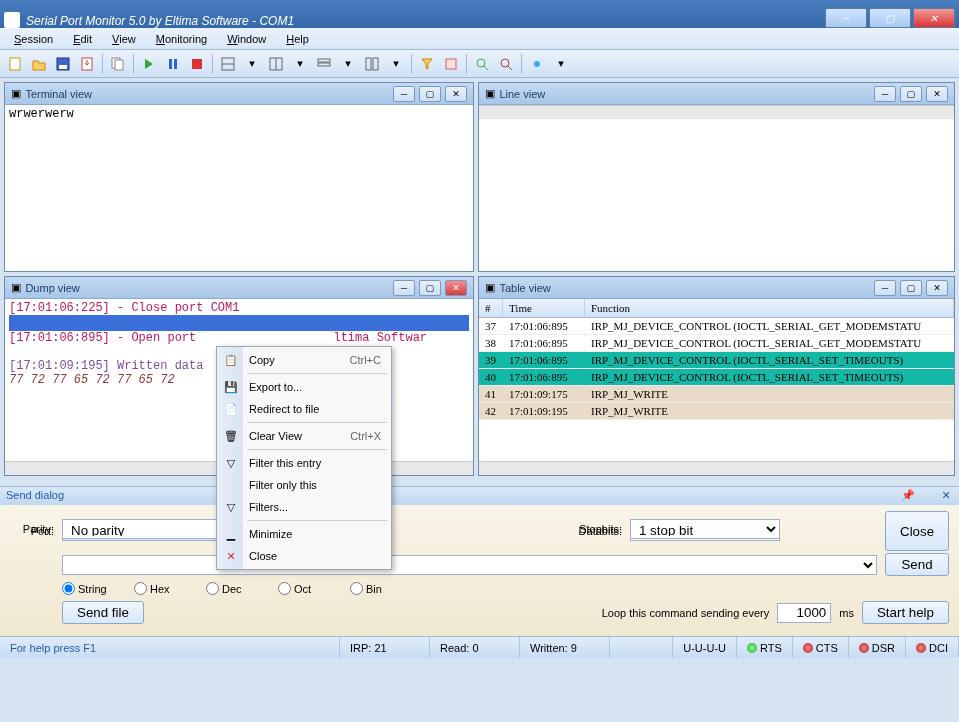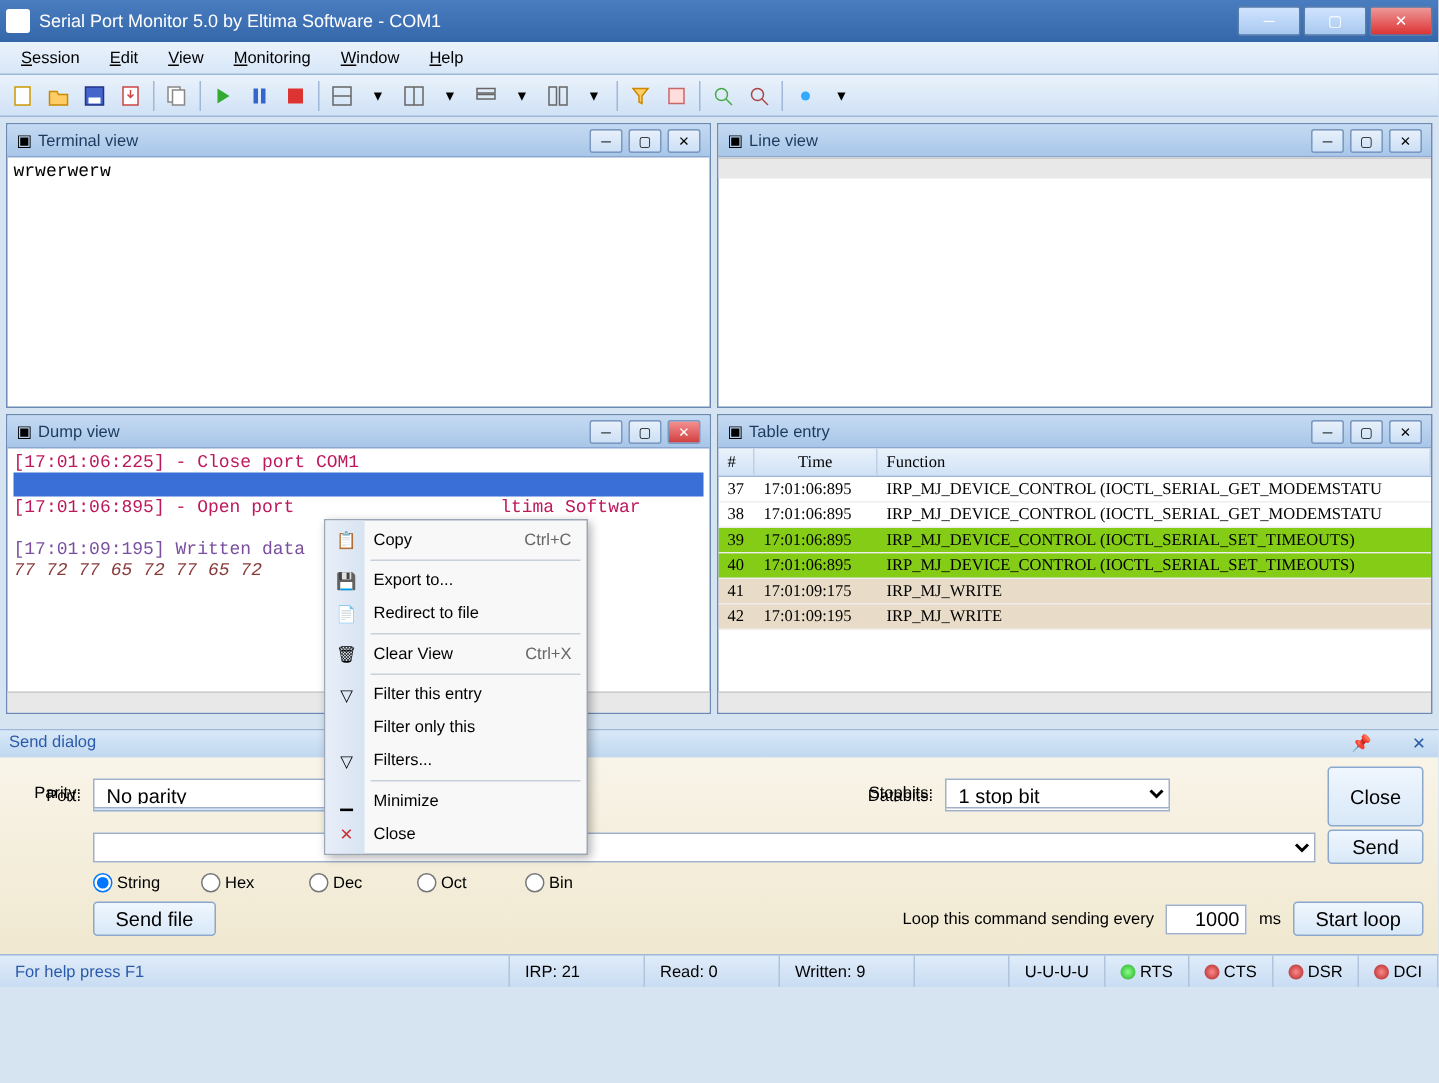--- a/index.html
+++ b/index.html
@@ -1,17 +1,17 @@
 <!DOCTYPE html>
 <html><head>
 <meta charset="utf-8">
 <style>
 * { box-sizing: border-box; margin: 0; padding: 0; }
 body { font-family: "Segoe UI", Tahoma, sans-serif; font-size: 11px; background: #d6e4f2; width: 959px; height: 722px; overflow: hidden; position: relative; }
-.titlebar { height: 28px; background: linear-gradient(#4a7dbf, #3568aa); display: flex; align-items: center; padding: 0 4px; color: #fff; }
+.titlebar { height: 28px; background: linear-gradient(#4a7dbf, #3568aa); display: flex; align-items: flex-end; padding: 0 4px; color: #fff; font-style: italic; }
 .titlebar .icon { width: 16px; height: 16px; margin-right: 6px; background: #fff; border-radius: 2px; }
 .titlebar .title { flex: 1; font-size: 12px; }
 .winbtns { display: flex; gap: 2px; }
 .winbtn { width: 42px; height: 20px; background: linear-gradient(#d0e4ff,#a8c8ef); border: 1px solid #5a7ca8; border-radius: 2px; display: flex; align-items: center; justify-content: center; font-size: 10px; }
 .winbtn.close { background: linear-gradient(#e99,#d33); color: #fff; }
 .menubar { height: 22px; background: linear-gradient(#eaf2fb,#d8e7f8); border-bottom: 1px solid #a0b8d8; display: flex; align-items: center; padding: 0 6px; gap: 4px; }
 .menubar span { padding: 2px 8px; cursor: default; }
 .menubar span u { text-decoration: underline; }
 .toolbar { height: 28px; background: linear-gradient(#eaf2fb,#d0e2f6); border-bottom: 1px solid #a0b8d8; display: flex; align-items: center; padding: 0 4px; gap: 2px; }
 .tbtn { width: 22px; height: 22px; display: flex; align-items: center; justify-content: center; border: 1px solid transparent; border-radius: 2px; }
@@ -28,21 +28,21 @@
 .line-content { white-space: pre; }
 .purple { color: #7a4fa0; }
 .green { color: #4a8a4a; }
 .darkred { color: #8a3a3a; font-style: italic; }
 .blue2 { color: #be185d; }
 .dump-sel { background: #3a6fd8; color: #fff; display: block; height: 16px; }
 .table-hdr { display: flex; background: linear-gradient(#eaf2fb,#d0e2f6); border-bottom: 1px solid #a0b8d8; font-family: "Segoe UI"; font-size: 11px; }
 .table-hdr div { padding: 3px 6px; border-right: 1px solid #c0d0e5; }
 .table-row { display: flex; font-family: "Segoe UI"; font-size: 11px; border-bottom: 1px solid #eee; }
 .table-row div { padding: 2px 6px; white-space: nowrap; overflow: hidden; }
-.r-yellow { background: #84cc16; }
+.r-yellow { background: #14b8a6; }
 .r-beige { background: #e8dcc8; }
 .ctxmenu { position: absolute; left: 216px; top: 346px; width: 176px; background: #f8f8f8; border: 1px solid #9aa8b8; box-shadow: 2px 2px 6px rgba(0,0,0,0.3); z-index: 100; padding: 2px; }
 .ctxmenu .iconstrip { position: absolute; left: 0; top: 0; bottom: 0; width: 26px; background: linear-gradient(90deg,#e8eef8,#d8e4f2); }
 .ctx-item { position: relative; height: 22px; display: flex; align-items: center; padding-left: 30px; }
 .ctx-item .lbl { flex: 1; }
 .ctx-item .sc { color: #666; padding-right: 8px; }
 .ctx-item .ico { position: absolute; left: 4px; width: 16px; height: 16px; display: flex; align-items: center; justify-content: center; font-size: 11px; }
 .ctx-sep { height: 1px; background: #c8d0dc; margin: 2px 2px 2px 28px; }
 .send-dialog { border-top: 1px solid #a0b8d8; }
 .sd-hdr { height: 18px; background: linear-gradient(#d8e8f8,#c0d8f0); padding: 2px 6px; color: #2a5aaa; font-size: 11px; display: flex; gap: 24px; }
@@ -238,29 +238,29 @@
         <div class="wbtn">─</div>
         <div class="wbtn">▢</div>
         <div class="wbtn">✕</div>
       </div>
       <div class="mdi-scroll"></div>
     </div>
 
     <div class="mdi" style="height:200px">
       <div class="mdi-title">
         <span>▣</span>
-        <span class="ttxt">Table entry</span>
+        <span class="ttxt">Table view</span>
         <div class="wbtn">─</div>
         <div class="wbtn">▢</div>
         <div class="wbtn">✕</div>
       </div>
       <div class="mdi-body" style="padding:0;font-family:'Segoe UI'">
         <div class="table-hdr">
           <div style="width:24px">#</div>
-          <div style="width:82px;text-align:center">Time</div>
+          <div style="width:82px;text-align:left">Time</div>
           <div style="flex:1">Function</div>
         </div>
         <div id="table-rows">
             <div class="table-row ">
               <div style="width:24px">37</div>
               <div style="width:82px">17:01:06:895</div>
               <div style="flex:1">IRP_MJ_DEVICE_CONTROL (IOCTL_SERIAL_GET_MODEMSTATU</div>
             </div>
             <div class="table-row ">
               <div style="width:24px">38</div>
@@ -391,21 +391,21 @@
           <span>Bin</span>
         </label>
     </div>
     <div class="sd-row">
       <div style="width:44px"></div>
       <button class="sd-btn">Send file</button>
       <div style="flex:1"></div>
       <span>Loop this command sending every</span>
       <input class="sd-input" style="width: 54px; text-align: right;" value="1000">
       <span>ms</span>
-      <button class="sd-btn">Start loop</button>
+      <button class="sd-btn">Start help</button>
     </div>
   </div>
 </div>
 
 <div class="statusbar">
   <div class="cell" style="flex:0 0 340px;color:#2a5aaa">For help press F1</div>
   <div class="cell" style="width:90px">IRP: 21</div>
   <div class="cell" style="width:90px">Read: 0</div>
   <div class="cell" style="width:90px">Written: 9</div>
   <div class="cell" style="flex:1"></div>

